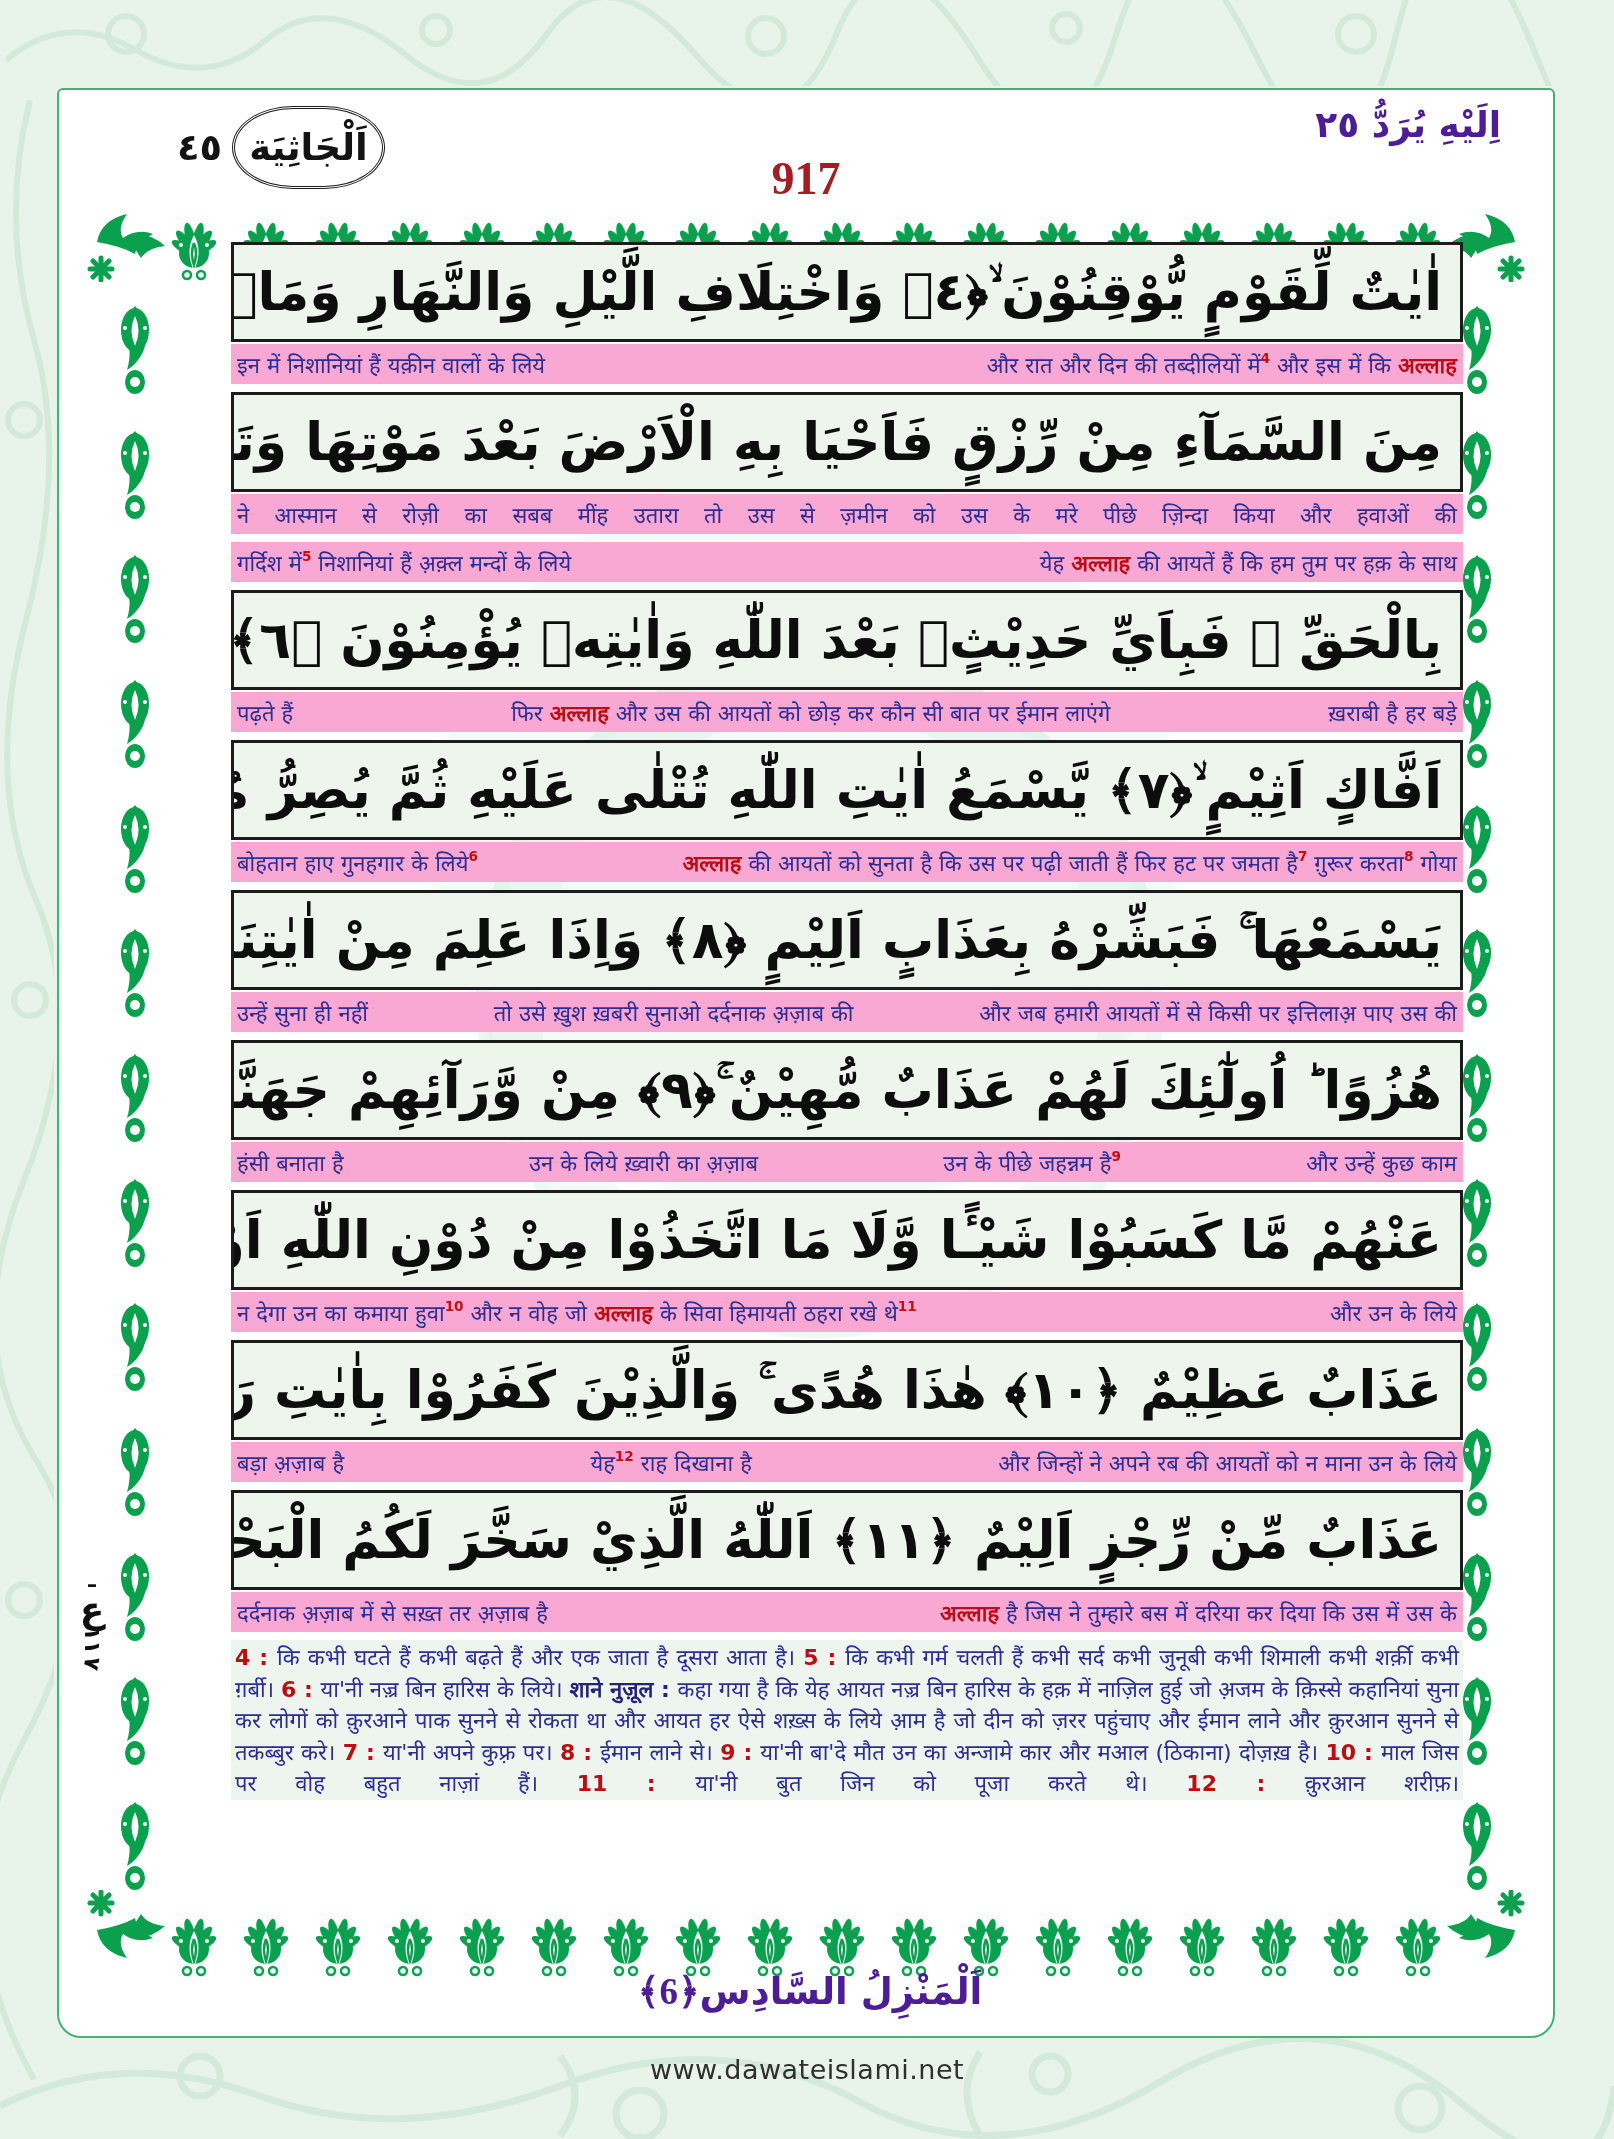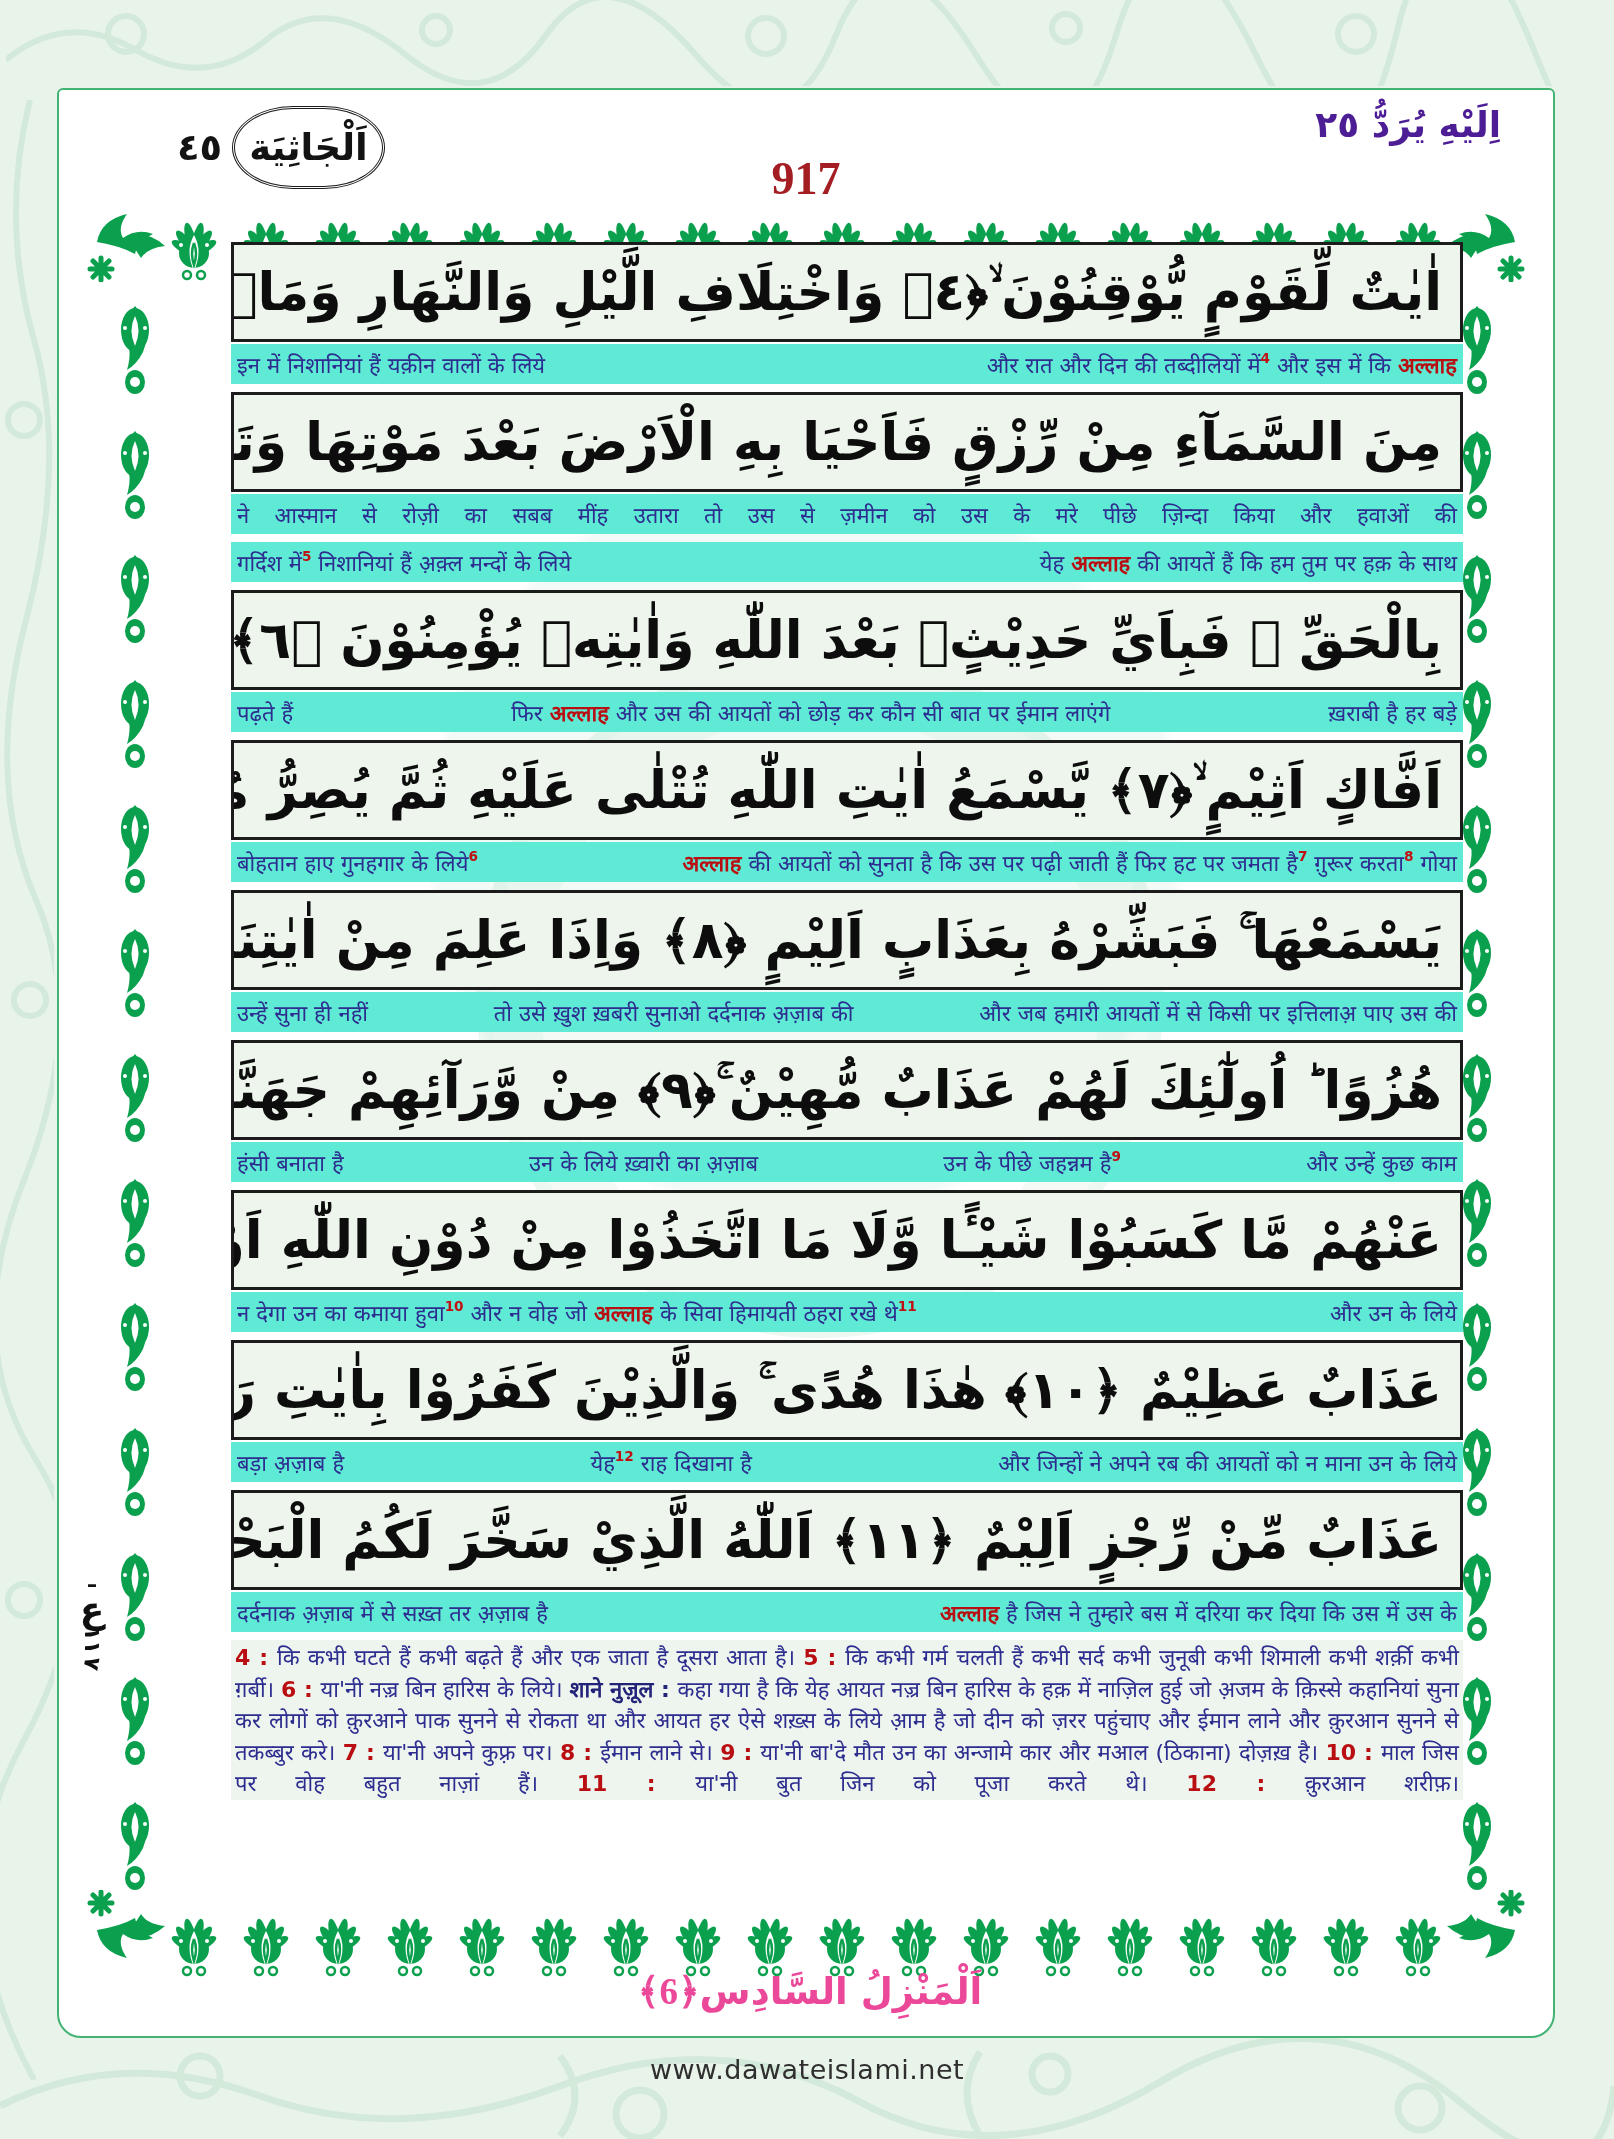--- a/index.html
+++ b/index.html
@@ -37,21 +37,21 @@
   
   .content{position:absolute;left:172px;top:152px;width:1232px;}
   .pair{margin:0;}
   .ayah{
     box-sizing:border-box;height:100px;border:3px solid #1c1c1c;background:#edf5ec;
     direction:rtl;text-align:justify;text-align-last:justify;
     font-size:52px;font-weight:bold;color:#0d0d0d;line-height:94px;
     padding:0 18px;overflow:hidden;white-space:nowrap;
   }
   .trans{
-    box-sizing:border-box;height:40px;margin:2px 0 8px;background:#5eead4;
+    box-sizing:border-box;height:40px;margin:2px 0 8px;background:#f9a8d4;
     display:flex;align-items:center;padding:0 6px;overflow:hidden;
     font-size:22px;color:#2d2d8f;white-space:pre;
   }
   .seg-n{color:#2d2d8f;} .seg-r{color:#b90e12;font-weight:bold;}
   .seg-b{color:#23237a;font-weight:bold;}
   .seg-s{color:#c01014;font-weight:bold;font-size:0.62em;vertical-align:super;align-self:flex-start;line-height:2.1;}
   .seg-g{flex:1;min-width:26px;}
   .solo{flex:1;text-align:justify;text-align-last:justify;white-space:normal;}
   
   .footnotes{
@@ -62,21 +62,21 @@
   .footnotes span{white-space:normal;}
   
   .ruku{position:absolute;left:10px;top:1478px;width:46px;text-align:center;
     color:#101010;font-weight:bold;line-height:1.05;}
   .ruku .bar{display:block;font-size:22px;}
   .ruku .ain{display:block;font-size:36px;}
   .ruku .mid{display:inline-block;transform:rotate(90deg);font-size:22px;}
   .ruku .bot{display:block;font-size:22px;transform:rotate(100deg);}
   
   .manzil{position:absolute;left:8px;right:0;top:1880px;text-align:center;direction:rtl;
-    font-size:37px;font-weight:bold;color:#ec4899;}
+    font-size:37px;font-weight:bold;color:#4c1d95;}
   .manzil .num{font-family:"Liberation Serif",serif;}
   .website{position:absolute;left:0;width:100%;top:2054px;text-align:center;
     font-size:27px;color:#2f2f2f;letter-spacing:.5px;}
   
   .watermark{position:absolute;left:50%;top:560px;width:660px;height:660px;margin-left:-330px;
     border-radius:50%;border:14px solid rgba(14,150,80,.07);
     box-shadow:inset 0 0 0 50px rgba(14,150,80,.045);pointer-events:none;}
   .watermark2{position:absolute;left:50%;top:300px;width:900px;height:900px;margin-left:-450px;
     border-radius:50%;background:radial-gradient(circle,rgba(20,160,90,.05) 0 58%,transparent 60%);pointer-events:none;}
   svg{display:block;}

